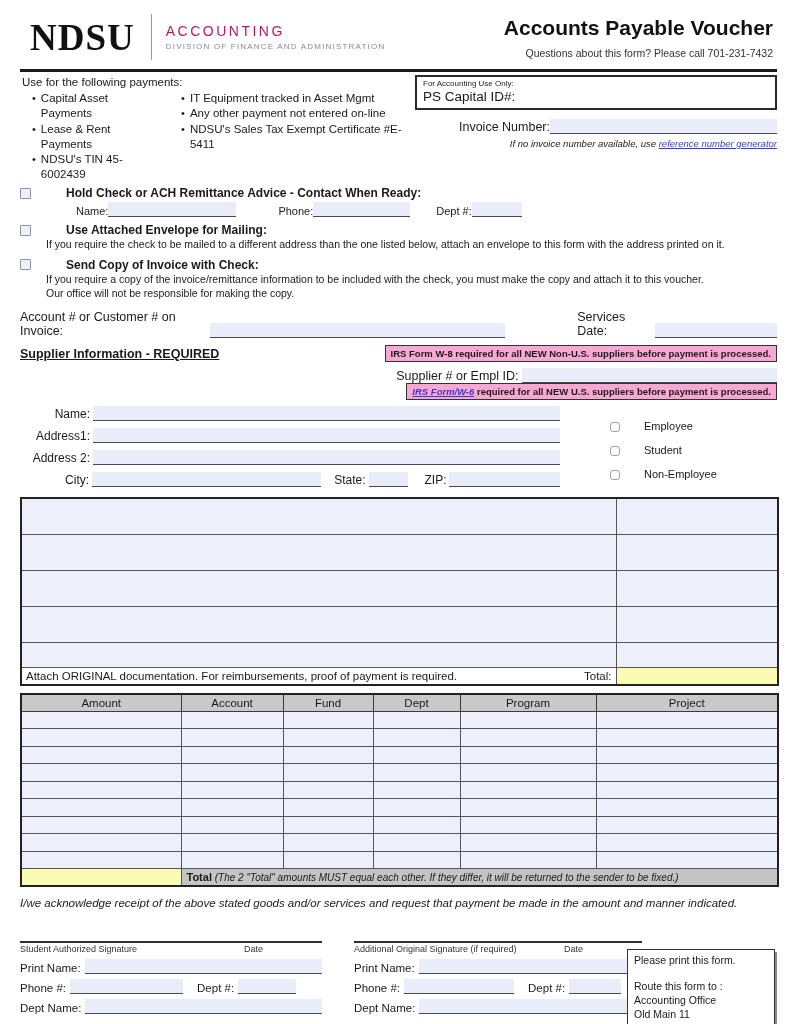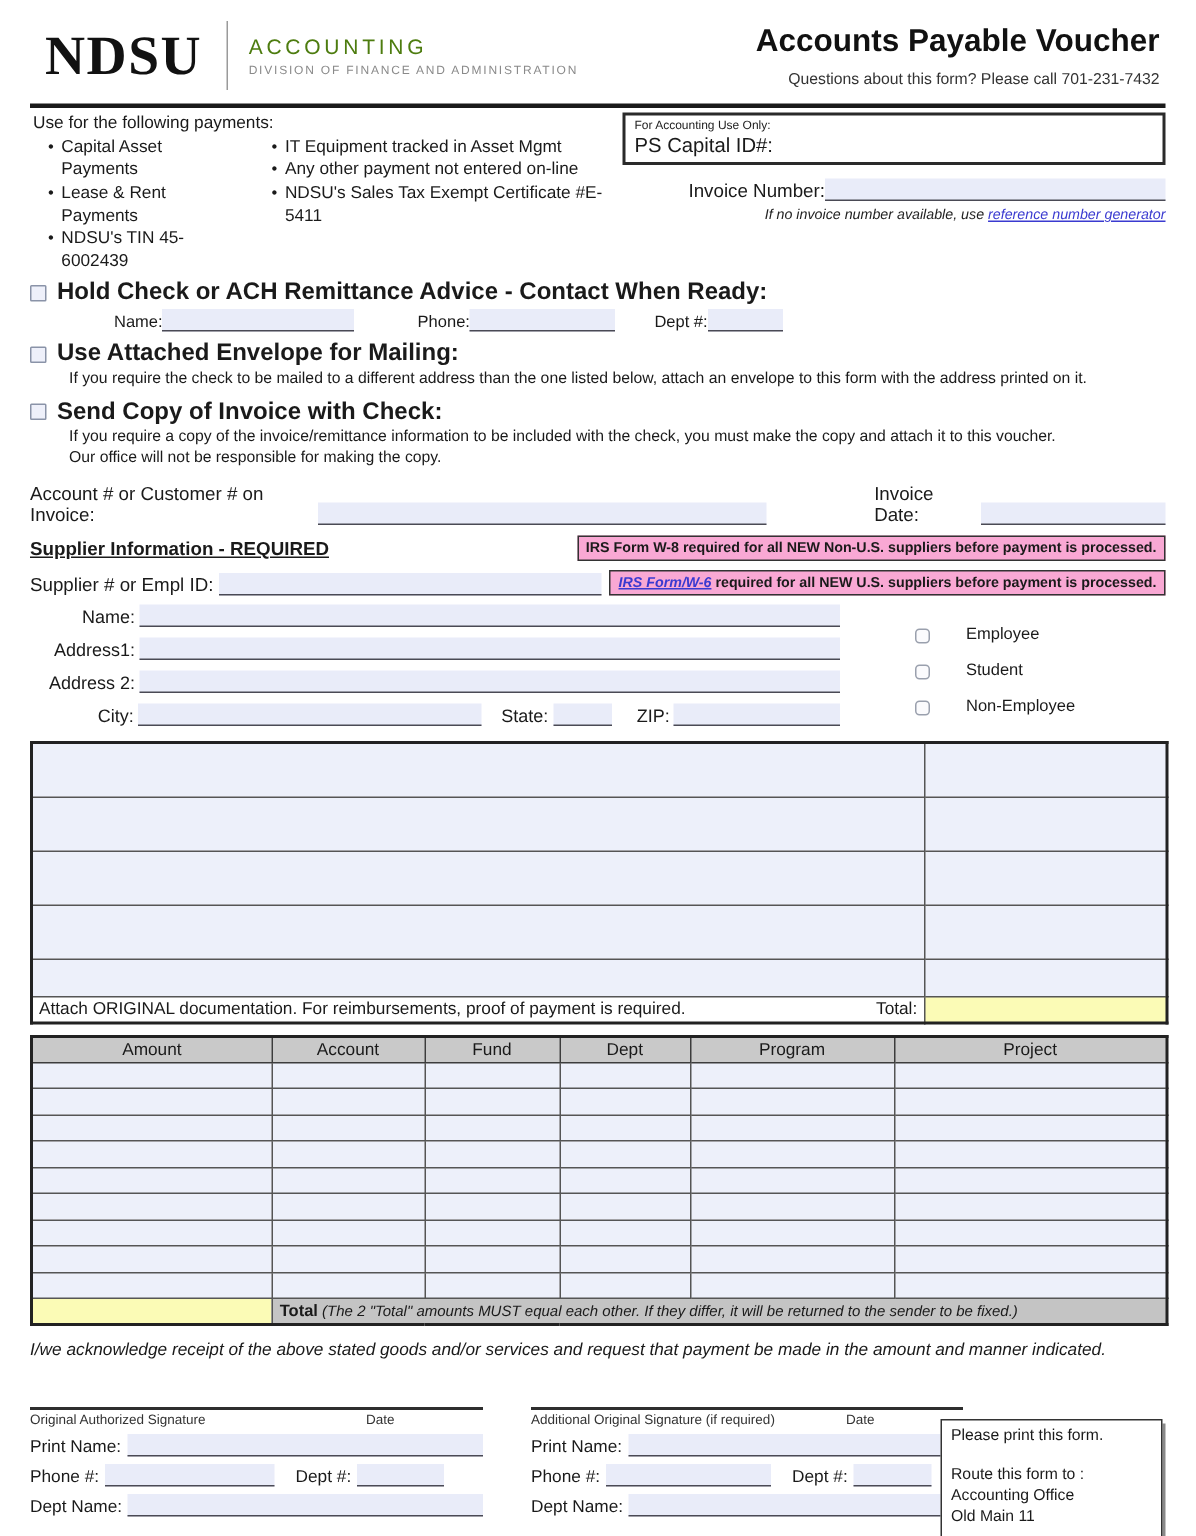--- a/index.html
+++ b/index.html
@@ -8,21 +8,21 @@
     width:797px; height:1024px; overflow:hidden;
     font-family:"Liberation Sans", sans-serif; color:#1a1a1a;
   }
   .page { width:797px; height:872px; padding:14px 20px 0 20px; position:relative; }
 
   
   .header { display:flex; justify-content:space-between; align-items:center; padding:0 4px 0 10px; }
   .logo-group { display:flex; align-items:center; }
   .ndsu { font-family:"Liberation Serif", serif; font-size:37px; font-weight:bold; letter-spacing:1px; color:#111; }
   .logo-divider { width:1px; height:46px; background:#9a9a9a; margin:0 14px 0 16px; }
-  .dept-line1 { font-size:14px; letter-spacing:2.5px; color:#4d7c0f; }
+  .dept-line1 { font-size:14px; letter-spacing:2.5px; color:#be185d; }
   .dept-line2 { font-size:8px; letter-spacing:1.2px; color:#8a8a8a; margin-top:3px; }
   .title-block { text-align:right; }
   .form-title { font-size:21px; font-weight:bold; color:#111; }
   .form-subtitle { font-size:10.5px; color:#333; margin-top:7px; }
 
   .rule-thick { border:none; border-top:3px solid #1a1a1a; margin-top:9px; }
 
   
   .field { background:#e9ecf9; border-bottom:1px solid #4a4a55; height:15px; display:inline-block; vertical-align:bottom; }
   .checkbox { width:11px; height:11px; border:1px solid #8a93a8; background:#eef0fa; border-radius:1px; flex:none; display:inline-block; }
@@ -38,30 +38,30 @@
   .bullet-dot { font-size:11px; }
   .acct-box { width:362px; border:2px solid #2a2a2a; background:#fff; padding:2px 6px 4px 6px; }
   .acct-box-small { font-size:8px; color:#222; }
   .acct-box-label { font-size:13.5px; margin-top:1px; }
   .invoice-row { display:flex; justify-content:flex-end; align-items:flex-end; margin-top:9px; font-size:12.5px; }
   .invoice-note { text-align:right; font-size:9.5px; font-style:italic; color:#222; margin-top:4px; }
 
   
   .opts { margin-top:4px; }
   .opt-head { display:flex; align-items:center; gap:7px; margin-top:6px; }
-  .opt-label { font-size:16px; font-weight:bold; }
+  .opt-label { font-size:12px; font-weight:bold;margin-left:28px; }
   .opt-desc { font-size:10.5px; margin:1px 0 0 26px; line-height:1.3; }
   .hold-fields { display:flex; align-items:flex-end; margin:2px 0 2px 56px; font-size:11px; }
 
   
   .acct-row { display:flex; align-items:flex-end; margin-top:9px; font-size:12.5px; }
   .sup-head-row { display:flex; justify-content:space-between; align-items:center; margin-top:7px; }
   .sup-heading { font-size:12.5px; font-weight:bold; text-decoration:underline; }
   .irs-box { border:1.5px solid #333; padding:2px 5px; font-size:9.5px; font-weight:bold; background:#f9a8d4; }
-  .sup-id-row { display:flex; justify-content:space-between; align-items:flex-end; margin-top:6px; }
+  .sup-id-row { display:flex; justify-content:space-between; align-items:flex-end; margin-top:6px;flex-direction:column; }
   .sup-block { display:flex; margin-top:6px; }
   .sup-fields { width:540px; }
   .sup-frow { display:flex; align-items:flex-end; margin-bottom:7px; font-size:12px; }
   .sup-frow .lbl { text-align:right; padding-right:3px; }
   .sup-types { margin:14px 0 0 50px; }
   .type-row { display:flex; align-items:flex-end; gap:24px; margin-bottom:12px; font-size:11px; }
 
   
   table { border-collapse:collapse; width:757px; table-layout:fixed; }
   .tbl { border:2px solid #222; }
@@ -195,21 +195,21 @@
       <span class="checkbox"></span>
       <span class="opt-label">Send Copy of Invoice with Check:</span>
     </div>
     <div class="opt-desc">If you require a copy of the invoice/remittance information to be included with the check, you must make the copy and attach it to this voucher.</div>
     <div class="opt-desc">Our office will not be responsible for making the copy.</div>
   </div>
 
   <div class="acct-row">
     <span>Account # or Customer # on Invoice:</span>
     <span class="field" style="width:322px; margin-left:4px;"></span>
-    <span style="margin-left:72px;">Invoice Date:</span>
+    <span style="margin-left:72px;">Services Date:</span>
     <span class="field" style="width:133px; margin-left:3px;"></span>
   </div>
 
   <div class="sup-head-row">
     <span class="sup-heading">Supplier Information - REQUIRED</span>
     <span class="irs-box">IRS Form W-8 required for all NEW Non-U.S. suppliers before payment is processed.</span>
   </div>
   <div class="sup-id-row">
     <span style="font-size:12.5px;">
       <span>Supplier # or Empl ID:</span>
@@ -390,21 +390,21 @@
       <td class="fund-total-note" colspan="5"><span class="b">Total</span><span class="i"> (The 2 "Total" amounts MUST equal each other. If they differ, it will be returned to the sender to be fixed.)</span></td>
     </tr>
   </tbody>
     </table>
 
   <div class="ack">I/we acknowledge receipt of the above stated goods and/or services and request that payment be made in the amount and manner indicated.</div>
 
   <div class="sig-section">
     <div class="sig-col sig-col-left">
       <div class="sig-line">
-        <span class="sig-cap">Original Authorized Signature</span>
+        <span class="sig-cap">Student Authorized Signature</span>
         <span class="date-cap">Date</span>
       </div>
       <div class="sig-row">
         <span>Print Name:</span>
         <span class="field" style="flex:1; margin-left:4px;"></span>
       </div>
       <div class="sig-row">
         <span>Phone #:</span>
         <span class="field" style="width:113px; margin-left:4px;"></span>
         <span style="margin-left:14px;">Dept #:</span>

